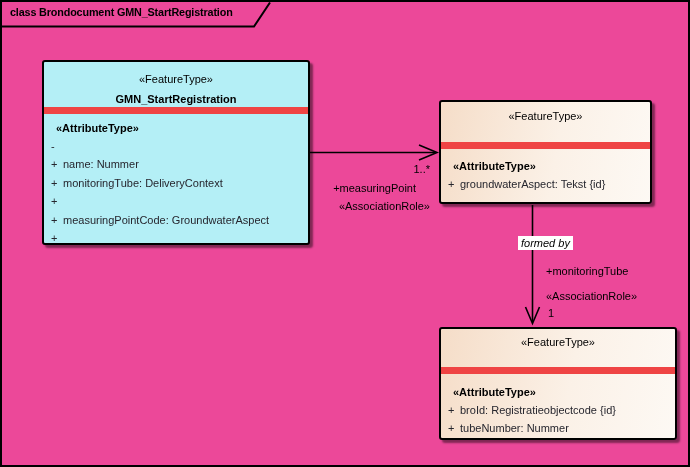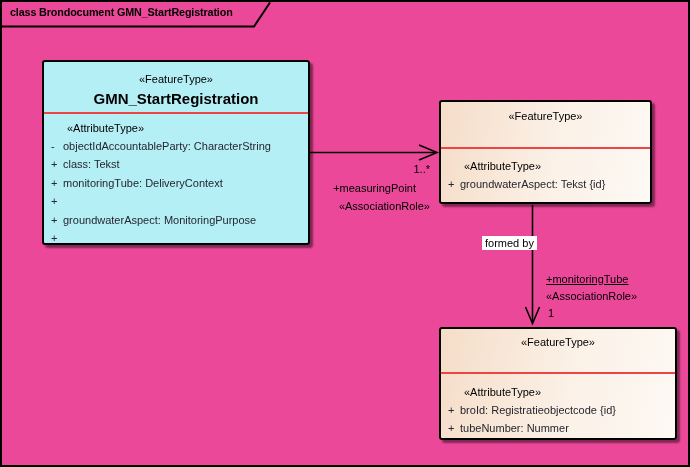--- a/index.html
+++ b/index.html
@@ -44,39 +44,39 @@
     position: absolute;
     border: 2px solid #000000;
     border-radius: 3px;
     box-shadow: 3px 3px 2px rgba(0,0,0,0.45);
     z-index: 2;
   }
   .uml-class.cyan { background: #B4EFF6; }
   .uml-class.orange { background: linear-gradient(100deg, #F5DDC8 0%, #FBF1E7 55%, #FDF9F4 100%); }
 
   .hdr {
-    border-bottom: 2px solid #ef4444;
+    border-bottom: 7px solid #ef4444;
     text-align: center;
   }
   .stereo {
     font-size: 11px;
     color: #000000;
     line-height: 19px;
   }
   .cname {
-    font-size: 15px;
+    font-size: 11px;
     font-weight: bold;
     color: #000000;
     line-height: 20px;
   }
 
   .attrs { font-size: 11px; color: #26262E; }
   .attr-stereo {
-    padding-left: 23px;
-    font-weight: normal;
+    padding-left: 12px;
+    font-weight: bold;
     color: #000000;
     height: 18px; line-height: 18px;
   }
   .attr-row { display: flex; height: 18.4px; line-height: 18.4px; }
   .vis { width: 19px; padding-left: 7px; flex: none; }
   .atext { white-space: nowrap; }
 
   
   .box-gmn  { left: 40px;  top: 58px;  width: 268px; height: 185px; }
   .box-gmn .hdr { height: 52px; padding-top: 8px; }
@@ -121,36 +121,35 @@
 
   <div class="uml-class cyan box-gmn">
     <div class="hdr">
       <div class="stereo">«FeatureType»</div>
       <div class="cname">GMN_StartRegistration</div>
     </div>
     <div class="attrs">
       <div class="attr-stereo">«AttributeType»</div>
       <div class="attr-row">
         <span class="vis">-</span>
-        <span class="atext">objectIdAccountableParty: CharacterString</span>
       </div>
       <div class="attr-row">
         <span class="vis">+</span>
-        <span class="atext">class: Tekst</span>
+        <span class="atext">name: Nummer</span>
       </div>
       <div class="attr-row">
         <span class="vis">+</span>
         <span class="atext">monitoringTube: DeliveryContext</span>
       </div>
       <div class="attr-row">
         <span class="vis">+</span>
       </div>
       <div class="attr-row">
         <span class="vis">+</span>
-        <span class="atext">groundwaterAspect: MonitoringPurpose</span>
+        <span class="atext">measuringPointCode: GroundwaterAspect</span>
       </div>
       <div class="attr-row">
         <span class="vis">+</span>
       </div>
     </div>
   </div>
 
   <div class="uml-class orange box-mp">
     <div class="hdr">
       <div class="stereo">«FeatureType»</div>
@@ -178,18 +177,18 @@
         <span class="vis">+</span>
         <span class="atext">tubeNumber: Nummer</span>
       </div>
     </div>
   </div>
 
   <div class="assoc-label right-align" style="right:258px; top:160px;">1..*</div>
   <div class="assoc-label right-align" style="right:272px; top:179px;">+measuringPoint</div>
   <div class="assoc-label right-align" style="right:258px; top:197px;">«AssociationRole»</div>
 
-  <div class="assoc-label on-line" style="left:480px; top:234px;">formed by</div>
-  <div class="assoc-label" style="left:544px; top:270px;text-decoration:underline;">+monitoringTube</div>
+  <div class="assoc-label on-line" style="left:516px; top:234px;font-style:italic;">formed by</div>
+  <div class="assoc-label" style="left:544px; top:262px;">+monitoringTube</div>
   <div class="assoc-label" style="left:544px; top:287px;">«AssociationRole»</div>
   <div class="assoc-label" style="left:546px; top:304px;">1</div>
 
 </div>
 
 </body></html>

